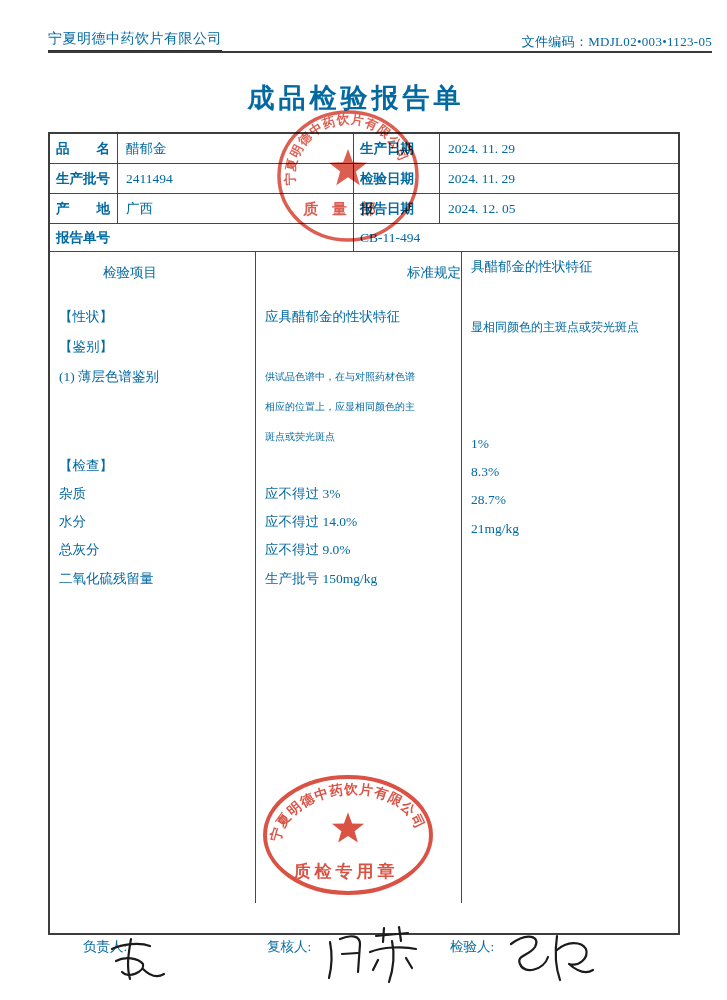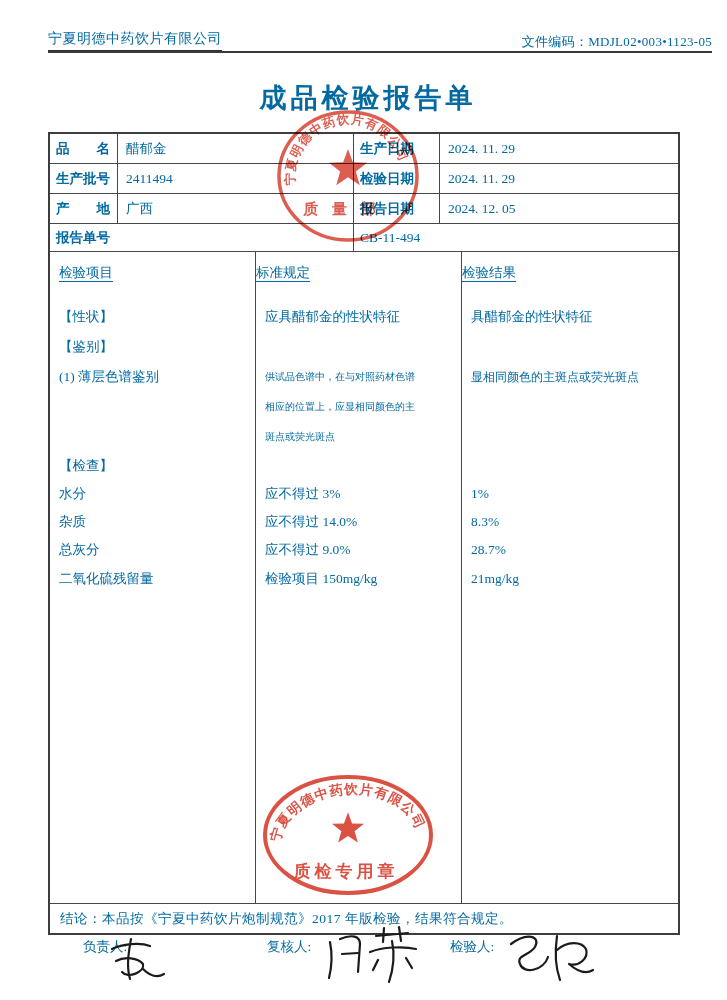--- a/index.html
+++ b/index.html
@@ -7,21 +7,21 @@
     position:relative;width:727px;height:1000px;background:#ffffff;
     font-family:"Liberation Serif","DejaVu Serif",serif;color:#0369a1;
     margin:0 auto;overflow:hidden;
   }
   
   .hdr{position:absolute;left:48px;top:30px;width:664px;display:flex;justify-content:space-between;align-items:flex-end;}
   .hdr .company{font-size:14px;border-bottom:1px solid #2e2e2e;padding-bottom:2px;letter-spacing:0.5px;}
   .hdr .code{font-size:13px;letter-spacing:0.3px;}
   .hdr-rule{position:absolute;left:48px;top:51px;width:664px;border-top:2.5px solid #3a3a3a;}
   
-  .title{position:absolute;left:52px;top:80px;width:632px;text-align:center;
+  .title{position:absolute;left:40px;top:80px;width:632px;text-align:center;
          font-size:27px;font-weight:bold;letter-spacing:4px;}
   
   .tbl{position:absolute;left:48px;top:132px;width:632px;height:803px;
        border:2px solid #3d3d3d;box-sizing:border-box;font-size:13.5px;}
   .ra{display:grid;grid-template-columns:68px 236px 86px 238px;height:30px;box-sizing:border-box;border-bottom:1px solid #474747;}
   .ra4{display:grid;grid-template-columns:304px 324px;height:28px;box-sizing:border-box;border-bottom:1px solid #474747;}
   .ra>div,.ra4>div{display:flex;align-items:center;padding:0 6px;box-sizing:border-box;overflow:hidden;white-space:nowrap;}
   .bR{border-right:1px solid #474747;text-align:right;}
   .lbl{font-weight:bold;}
   .val{padding-left:8px !important;}
@@ -29,22 +29,22 @@
   .sec{display:flex;height:651px;box-sizing:border-box;}
   .col{box-sizing:border-box;overflow:hidden;}
   .c1{width:206px;border-right:1px solid #474747;}
   .c2{width:206px;border-right:1px solid #474747;}
   .c3{width:216px;}
   .ln{box-sizing:border-box;padding:0 0 0 9px;overflow:visible;white-space:nowrap;}
   .h50{height:50px;line-height:42px;}
   .h30{height:30px;line-height:30px;}
   .h28{height:28px;line-height:28px;}
   .h90{height:90px;line-height:30px;white-space:pre;}
-  .chead{text-decoration:underline;text-underline-offset:4px;}
-  .cmid{text-align:left;padding:0 !important;}
+  .chead{text-underline-offset:4px;margin-left:44px;}
+  .cmid{text-align:right;padding:0 !important;}
   
   .concl{border-top:1px solid #474747;height:30px;box-sizing:border-box;
          display:flex;align-items:center;padding-left:10px;font-size:13.5px;letter-spacing:0.5px;}
   
   .signrow{position:absolute;left:48px;top:938px;width:640px;font-size:13.5px;}
   .signrow span{position:absolute;top:0;}
   .s1{left:7px;margin-left:28px;} .s2{left:219px;} .s3{left:402px;}
   .sig{position:absolute;}
   .sig path{stroke:#1b1b1b;stroke-width:2.2;fill:none;stroke-linecap:round;stroke-linejoin:round;}
   
@@ -89,54 +89,50 @@
       <div>CB-11-494</div>
     </div>
 
     <div class="sec">
       <div class="col c1">
         <div class="ln h50"><span class="chead">检验项目</span></div>
         <div class="ln h30">【性状】</div>
         <div class="ln h30">【鉴别】</div>
         <div class="ln h90">(1) 薄层色谱鉴别</div>
         <div class="ln h28">【检查】</div>
+        <div class="ln h28">杂质</div>
         <div class="ln h28">水分</div>
-        <div class="ln h28">杂质</div>
         <div class="ln h28">总灰分</div>
         <div class="ln h30">二氧化硫残留量</div>
       </div>
       <div class="col c2">
         <div class="ln h50 cmid"><span class="chead">标准规定</span></div>
         <div class="ln h30">应具醋郁金的性状特征</div>
         <div class="ln h30"></div>
         <div class="ln h90" style="font-size:10px;">供试品色谱中，在与对照药材色谱
 相应的位置上，应显相同颜色的主
 斑点或荧光斑点</div>
         <div class="ln h28"></div>
         <div class="ln h28">应不得过 3%</div>
         <div class="ln h28">应不得过 14.0%</div>
         <div class="ln h28">应不得过 9.0%</div>
-        <div class="ln h30">检验项目 150mg/kg</div>
+        <div class="ln h30">生产批号 150mg/kg</div>
       </div>
       <div class="col c3">
-        <div class="ln h50 cmid"><span class="chead">检验结果</span></div>
         <div class="ln h30">具醋郁金的性状特征</div>
         <div class="ln h30"></div>
         <div class="ln h90" style="font-size:12px;">显相同颜色的主斑点或荧光斑点</div>
         <div class="ln h28"></div>
         <div class="ln h28">1%</div>
         <div class="ln h28">8.3%</div>
         <div class="ln h28">28.7%</div>
         <div class="ln h30">21mg/kg</div>
       </div>
     </div>
 
-    <div class="concl">
-      <span>结论：本品按《宁夏中药饮片炮制规范》2017 年版检验，结果符合规定。</span>
-    </div>
   </div>
 
   <div class="signrow">
     <span class="s1">负责人:</span>
     <span class="s2">复核人:</span>
     <span class="s3">检验人:</span>
   </div>
 
   <svg class="sig" style="left:98px;top:933px;" width="78" height="58" viewBox="0 0 78 58">
     <path d="M33,6 C31,18 28,32 32,46"></path>

